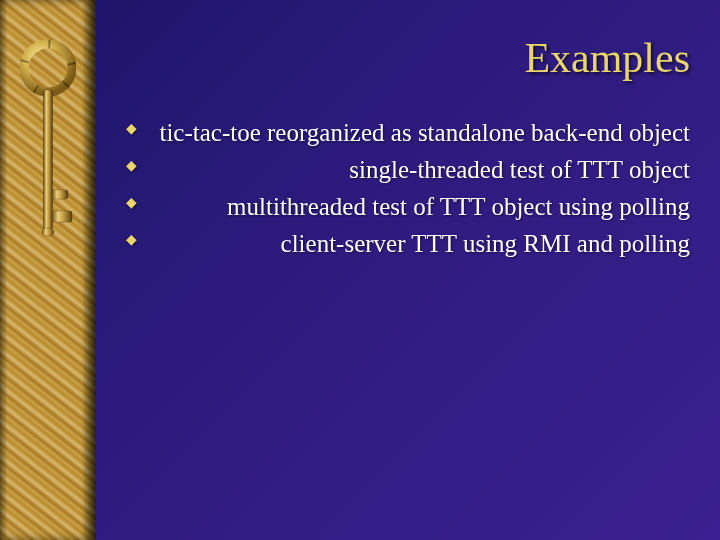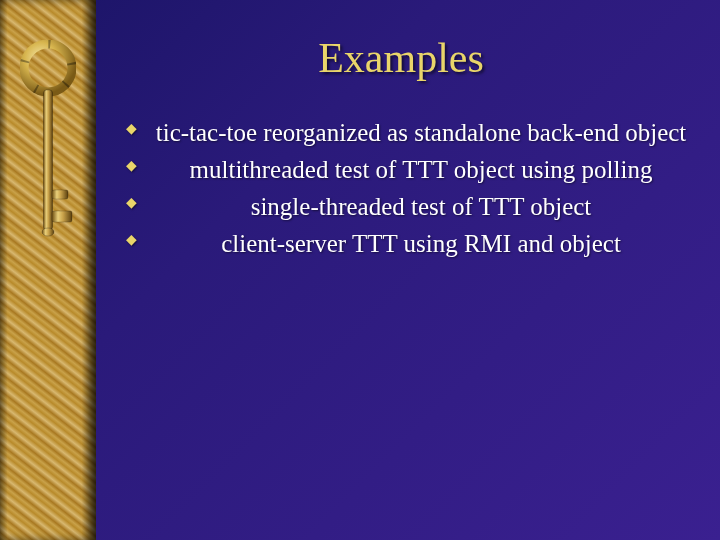--- a/index.html
+++ b/index.html
@@ -38,21 +38,21 @@
   .key-wrap {
     margin-top: 40px;
     display: flex;
     justify-content: center;
   }
   .content {
     position: absolute;
     left: 112px;
     top: 34px;
     right: 30px;
-    text-align: center;
+    text-align: right;
   }
   .title {
     color: #e9d56a;
     font-size: 42px;
     font-weight: 400;
     margin: 0 0 34px 0;
     text-shadow: 2px 2px 3px rgba(0,0,0,0.6);
   }
   .bullets {
     color: #ffffff;
@@ -106,19 +106,19 @@
         <rect x="32" y="171" width="20" height="11" rx="2" fill="url(#shaftGrad)" stroke="rgba(0,0,0,0.25)" stroke-width="0.8"></rect>
         <ellipse cx="28" cy="192" rx="6" ry="4" fill="url(#shaftGrad)" stroke="rgba(0,0,0,0.3)" stroke-width="0.8"></ellipse>
       </svg>
     </div>
   </div>
 
   <div class="content">
     <h1 class="title">Examples</h1>
     <ul class="bullets">
       <li>tic-tac-toe reorganized as standalone back-end object</li>
+      <li>single-threaded test of TTT object</li>
       <li>multithreaded test of TTT object using polling</li>
-      <li>single-threaded test of TTT object</li>
-      <li>client-server TTT using RMI and object</li>
+      <li>client-server TTT using RMI and polling</li>
     </ul>
   </div>
 
 </div>
 
 </body></html>

